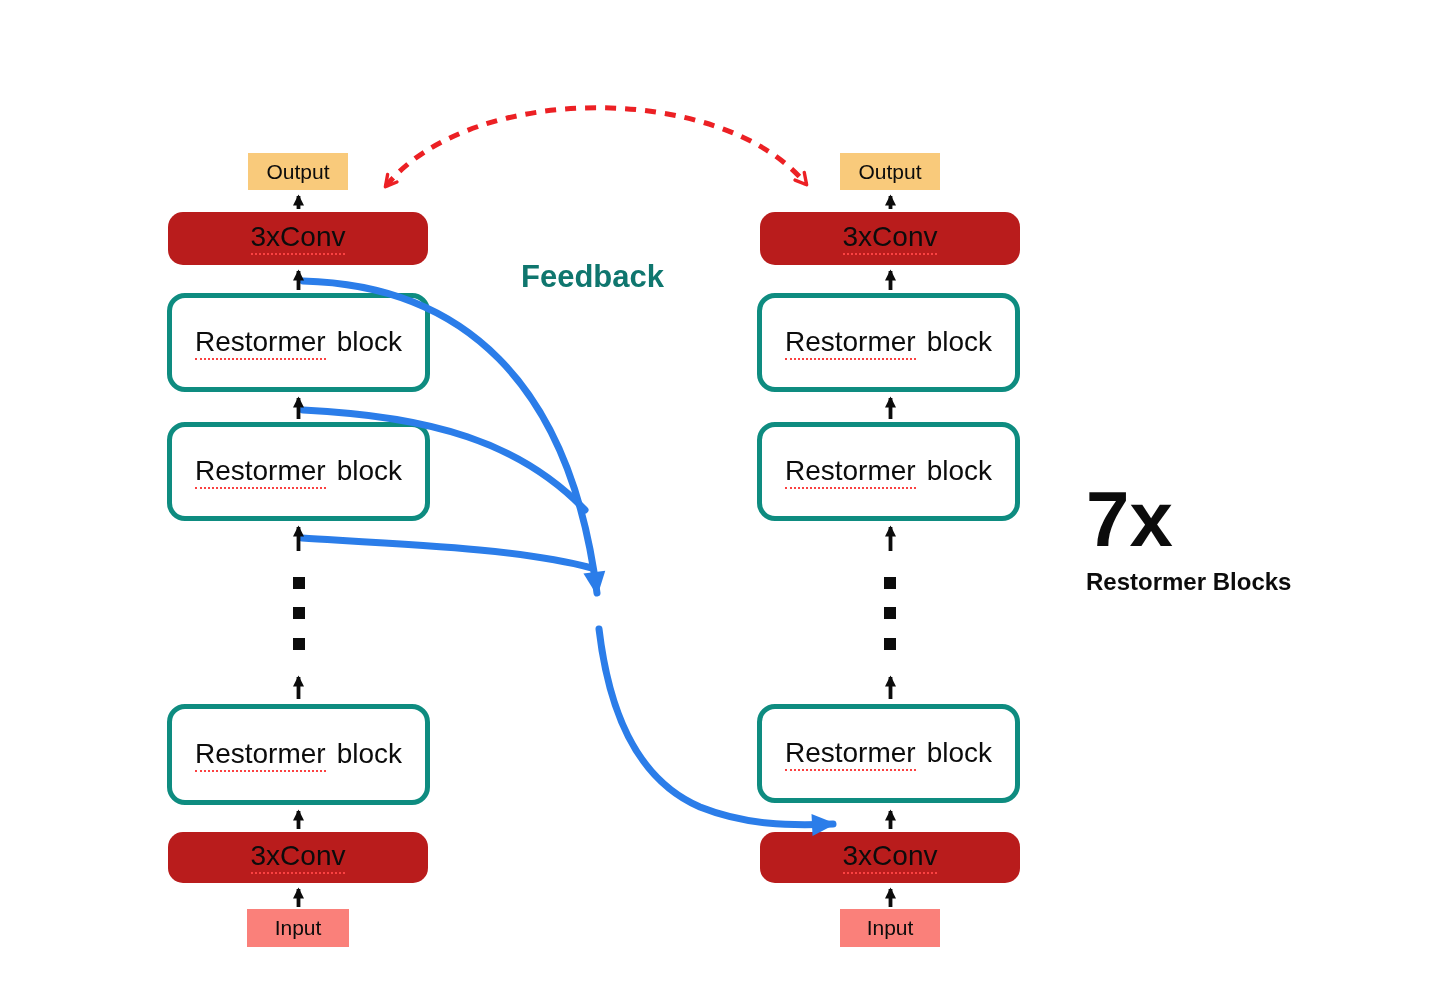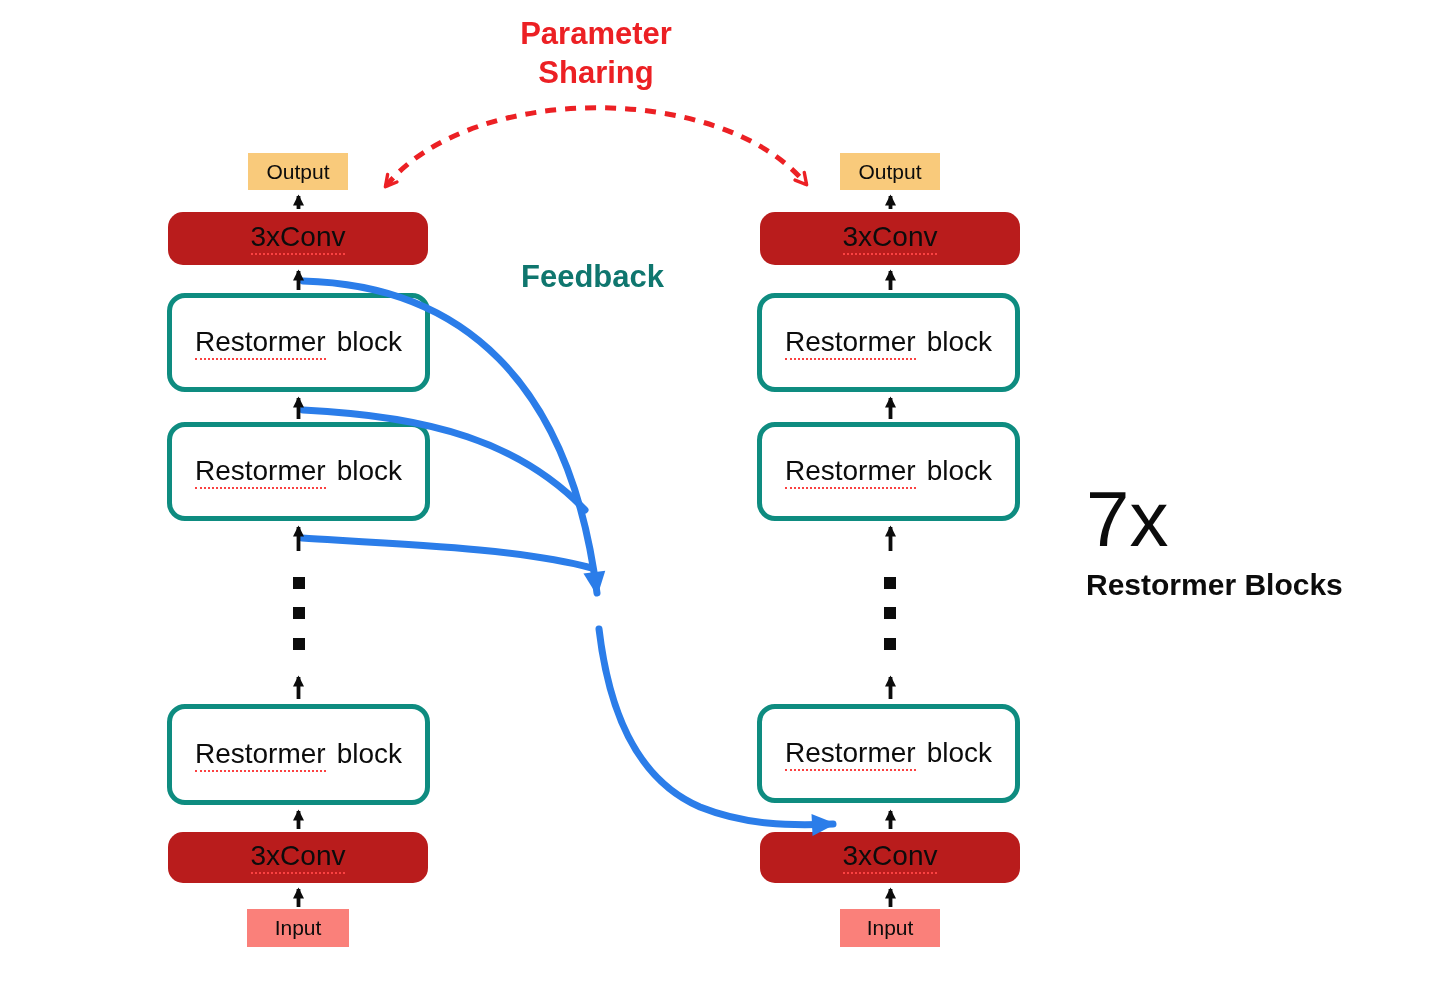--- a/index.html
+++ b/index.html
@@ -23,22 +23,22 @@
     font-weight:normal;font-size:28px;color:#0c0c0c;
     white-space:nowrap;line-height:1.1;
   }
   .t-sm{font-size:21px;}
   .u{border-bottom:2.5px dotted #FB4141;padding-bottom:1px;}
   .gap{margin-left:11px;}
   .ann{position:absolute;font-weight:bold;font-size:31px;line-height:39px;}
   .ann-red{color:#EC2024;text-align:center;}
   .ann-blue{color:#0f766e;text-align:left;}
   .repeat-note{position:absolute;color:#0c0c0c;}
-  .repeat-count{font-size:78px;line-height:78px;font-weight:400;}
-  .repeat-label{font-size:30px;font-weight:bold;margin-top:10px;white-space:nowrap;}
+  .repeat-count{font-size:78px;line-height:78px;font-weight:700;}
+  .repeat-label{font-size:24px;font-weight:bold;margin-top:10px;white-space:nowrap;}
   svg.overlay{position:absolute;left:0;top:0;pointer-events:none;}
 </style>
 </head>
 <body>
 
 <div class="canvas">
 
   <div class="box box-output" style="left:248px;top:153px;width:100px;height:37px;">
     <span class="t t-sm">Output</span>
   </div>
@@ -88,24 +88,20 @@
   </div>
 
   <div class="box box-conv" style="left:760px;top:832px;width:260px;height:51px;">
     <span class="t u">3xConv</span>
   </div>
 
   <div class="box box-input" style="left:840px;top:909px;width:100px;height:38px;">
     <span class="t t-sm">Input</span>
   </div>
 
-  <div class="ann ann-red" style="left:446px;top:14px;width:300px;">
-    <div>Parameter</div>
-    <div>Sharing</div>
-  </div>
 
   <div class="ann ann-blue" style="left:521px;top:257px;">
     <div>Feedback</div>
   </div>
 
   <div class="repeat-note" style="left:1086px;top:480px;">
     <div class="repeat-count">7x</div>
     <div class="repeat-label">Restormer Blocks</div>
   </div>
 

